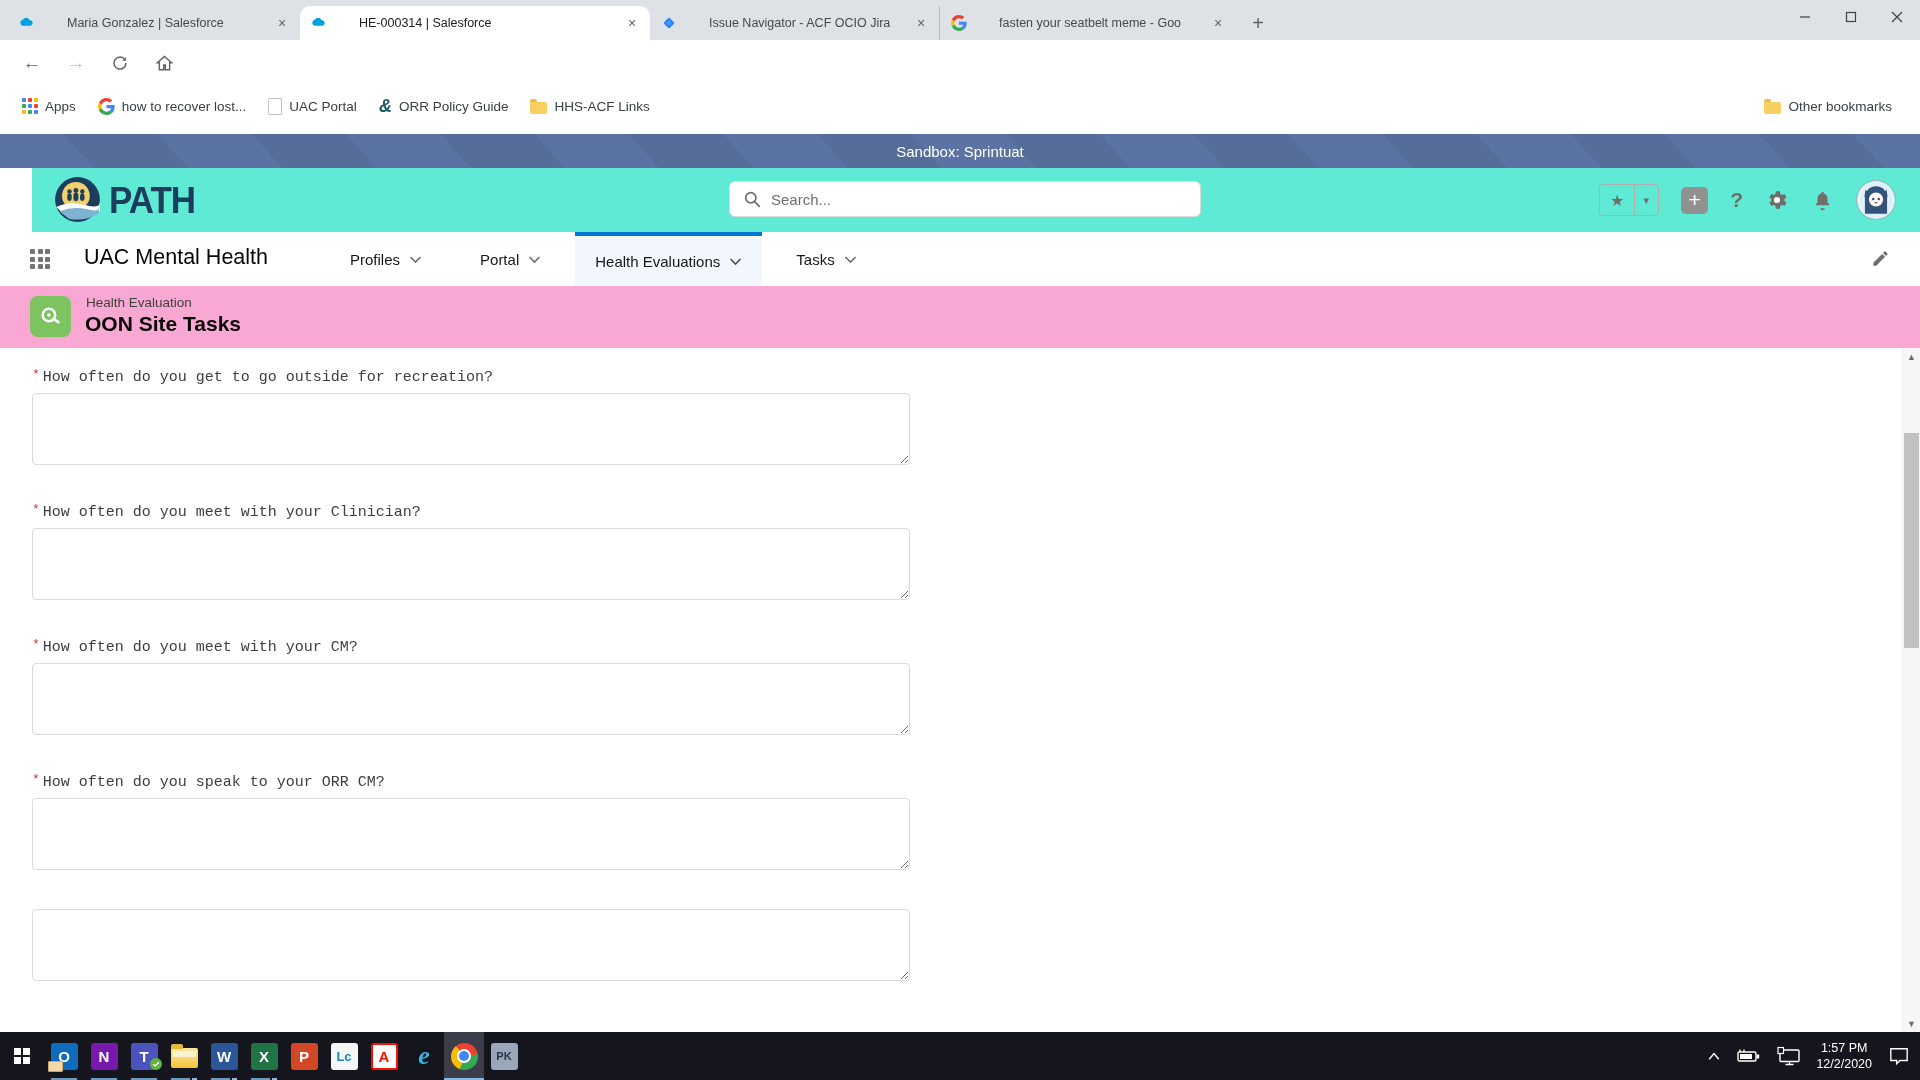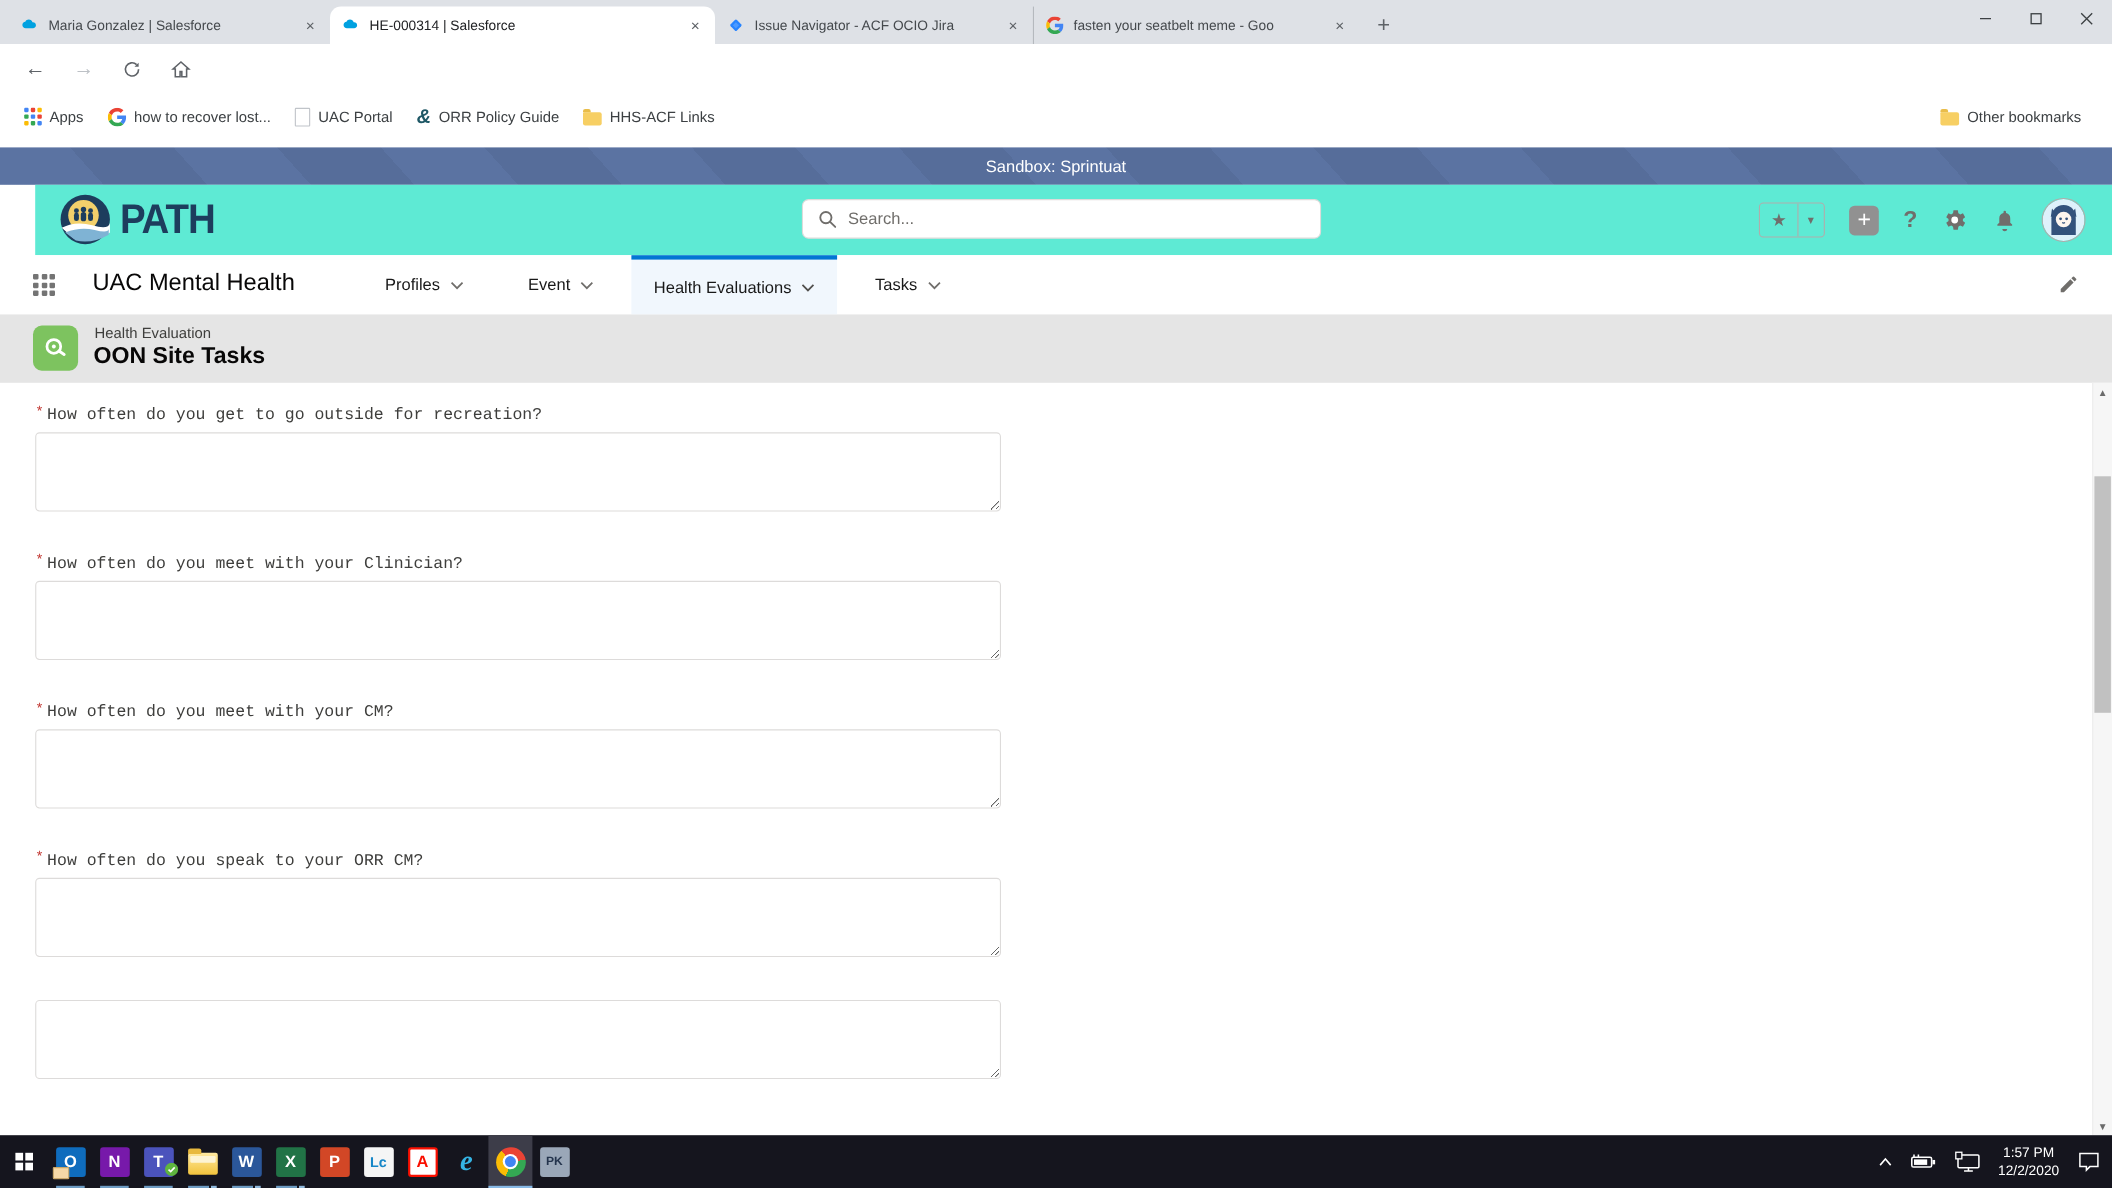--- a/index.html
+++ b/index.html
@@ -9,21 +9,21 @@
   
   .tabstrip{position:absolute;top:0;left:0;right:0;height:40px;background:#dee1e6;}
   .tabs{position:absolute;left:8px;bottom:0;display:flex;align-items:flex-end;}
   .tab{height:34px;display:flex;align-items:center;padding:0 10px;box-sizing:border-box;font-size:12.5px;color:#45494d;}
   .tab.t1{width:292px;}
   .tab.t2{width:350px;}
   .tab.t3{width:290px;border-right:1px solid #b5b9be;}
   .tab.t4{width:296px;}
   .tab.active{background:#fff;border-radius:10px 10px 0 0;color:#202124;border:none;}
   .favicon{width:18px;height:18px;flex:0 0 18px;margin-right:8px;display:flex;align-items:center;justify-content:center;}
-  .tab-title{flex:1;white-space:nowrap;overflow:hidden;text-overflow:ellipsis;}
+  .tab-title{flex:1;white-space:nowrap;overflow:hidden;text-overflow:ellipsis;margin-left:23px;}
   .tab-close{flex:0 0 16px;margin-left:6px;font-size:14px;color:#5f6368;text-align:center;line-height:16px;}
   .newtab{width:28px;height:28px;margin:0 0 3px 8px;font-size:20px;color:#5f6368;display:flex;align-items:center;justify-content:center;border-radius:50%;}
   .wincontrols{position:absolute;right:0;top:0;height:40px;display:flex;}
   .wc{width:46px;height:34px;display:flex;align-items:center;justify-content:center;color:#3c4043;}
 
   
   .toolbar{position:absolute;top:40px;left:0;right:0;height:46px;background:#fff;}
   .navbtn{position:absolute;top:11px;width:24px;height:24px;font-size:19px;color:#5f6368;display:flex;align-items:center;justify-content:center;}
   .navbtn.disabled{color:#bdc1c6;}
   .urlbox{position:absolute;left:192px;top:47px;width:1528px;height:33px;background:#f1f3f4;border-radius:17px;display:flex;align-items:center;}
@@ -77,21 +77,21 @@
   .waffle{position:absolute;left:30px;top:17px;width:22px;height:22px;display:grid;grid-template-columns:repeat(3,5px);grid-template-rows:repeat(3,5px);gap:2.5px;}
   .waffle i{background:#747474;border-radius:1px;}
   .appname{position:absolute;left:84px;top:13px;font-size:21.5px;font-weight:500;color:#080707;}
   .navtabs{position:absolute;left:330px;top:0;height:54px;display:flex;}
   .navtab{height:54px;display:flex;align-items:center;padding:0 20px;font-size:15px;color:#181818;box-sizing:border-box;}
   .navtab svg{margin-left:9px;}
   .navtab.activeTab{background:#f1f7fd;border-top:4px solid #0176d3;padding-top:0;}
   .pencil{position:absolute;right:30px;top:17px;}
 
   
-  .pageheader{position:absolute;top:286px;left:0;right:0;height:62px;background:#e5e5e5;border-bottom:1px solid #e6e5e4;padding-left:36px;}
+  .pageheader{position:absolute;top:286px;left:0;right:0;height:62px;background:#f9a8d4;border-bottom:1px solid #e6e5e4;padding-left:36px;}
   .rectile{position:absolute;left:30px;top:10px;width:41px;height:41px;border-radius:8px;background:#7dc35f;display:flex;align-items:center;justify-content:center;}
   .objlabel{position:absolute;left:86px;top:9px;font-size:13.5px;color:#3e3e3c;}
   .rectitle{position:absolute;left:85px;top:26px;font-size:21px;font-weight:700;color:#080707;}
 
   
   .content{position:absolute;top:348px;left:0;right:0;bottom:48px;background:#fff;overflow:hidden;}
   .field{margin:0 0 39px 32px;}
   .field:first-child{margin-top:21px;}
   .flabel{font-size:15px;color:#3e3e3c;display:block;height:19px;font-family:Liberation Mono, monospace;}
   .req{color:#c23934;margin-right:3px;position:relative;top:-3px;font-size:13px;}
@@ -370,21 +370,21 @@
     </span>
     <span class="appname">UAC Mental Health</span>
     <div class="navtabs">
       <span class="navtab">
         <span>Profiles</span>
         <svg width="13" height="9" viewBox="0 0 13 9">
             <polyline points="1.5,2 6.5,7 11.5,2" fill="none" stroke="#706e6b" stroke-width="1.6"></polyline>
           </svg>
       </span>
       <span class="navtab" style="margin-left:18px">
-        <span>Event</span>
+        <span>Portal</span>
         <svg width="13" height="9" viewBox="0 0 13 9">
             <polyline points="1.5,2 6.5,7 11.5,2" fill="none" stroke="#706e6b" stroke-width="1.6"></polyline>
           </svg>
       </span>
       <span class="navtab activeTab" style="margin-left:14px">
         <span>Health Evaluations</span>
         <svg width="13" height="9" viewBox="0 0 13 9">
             <polyline points="1.5,2 6.5,7 11.5,2" fill="none" stroke="#514f4d" stroke-width="1.6"></polyline>
           </svg>
       </span>

